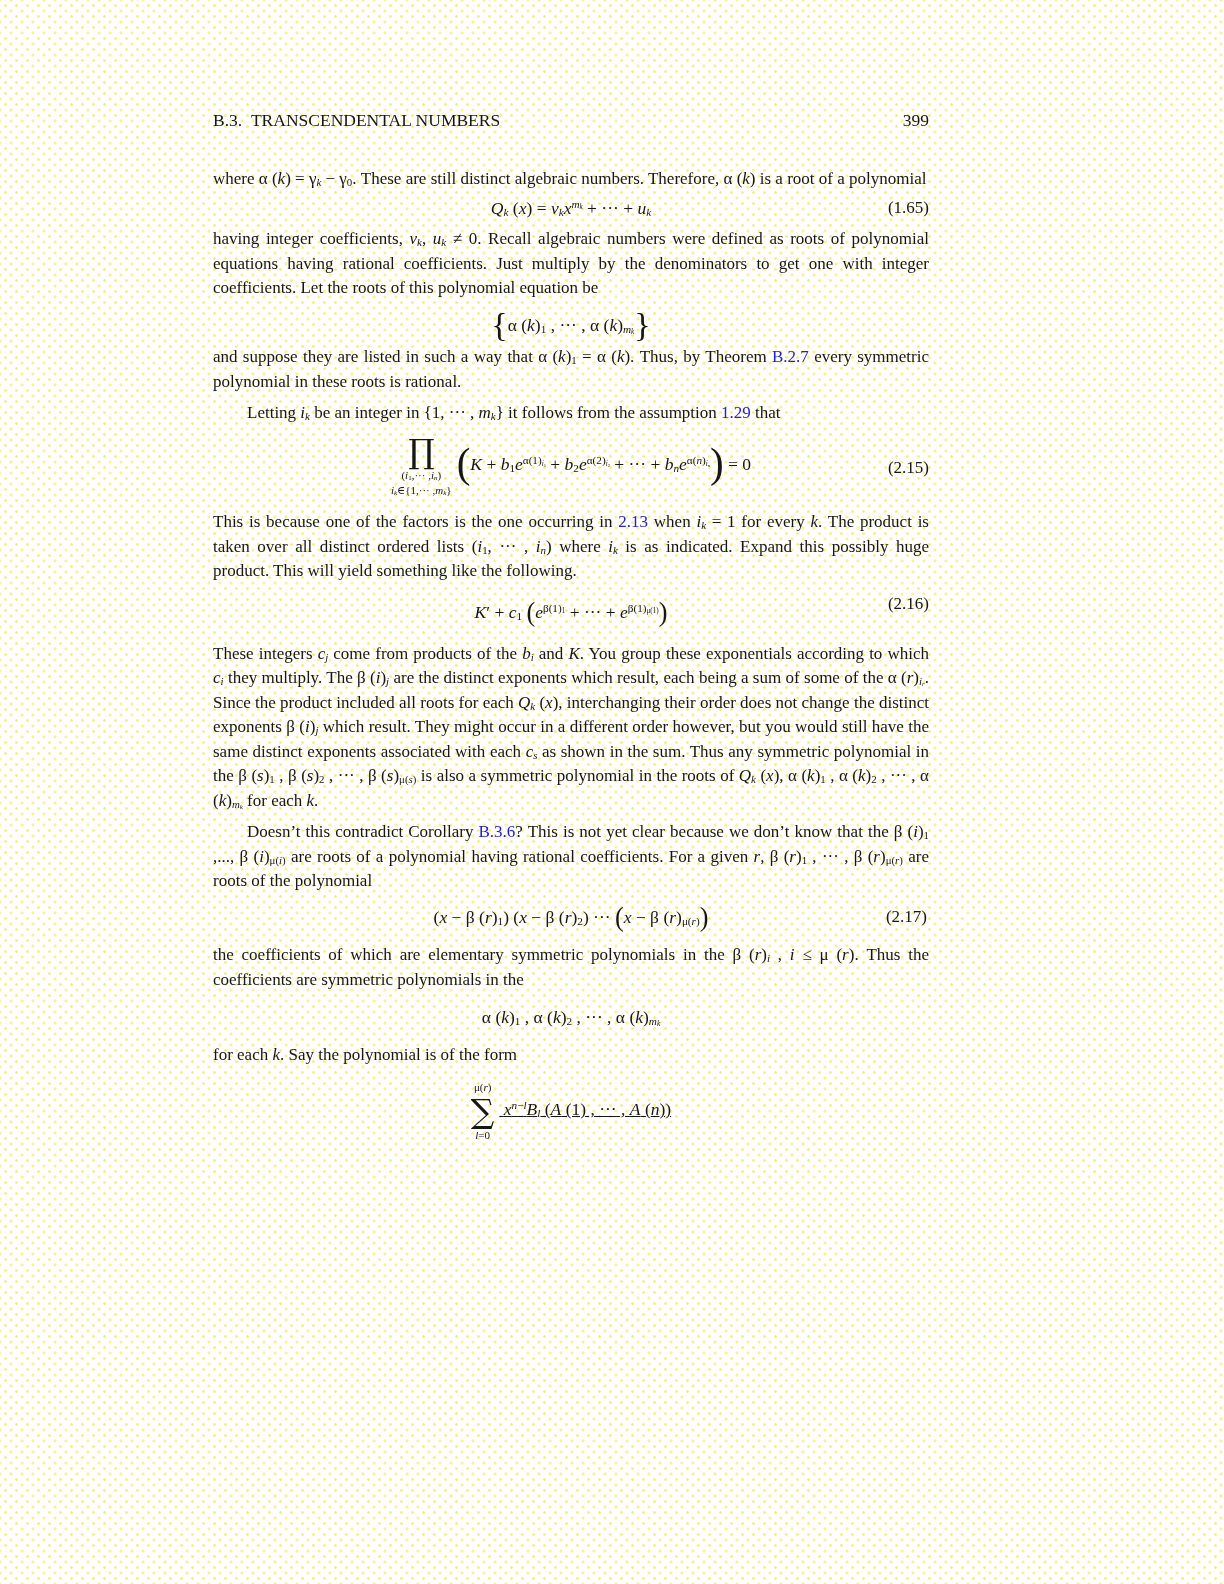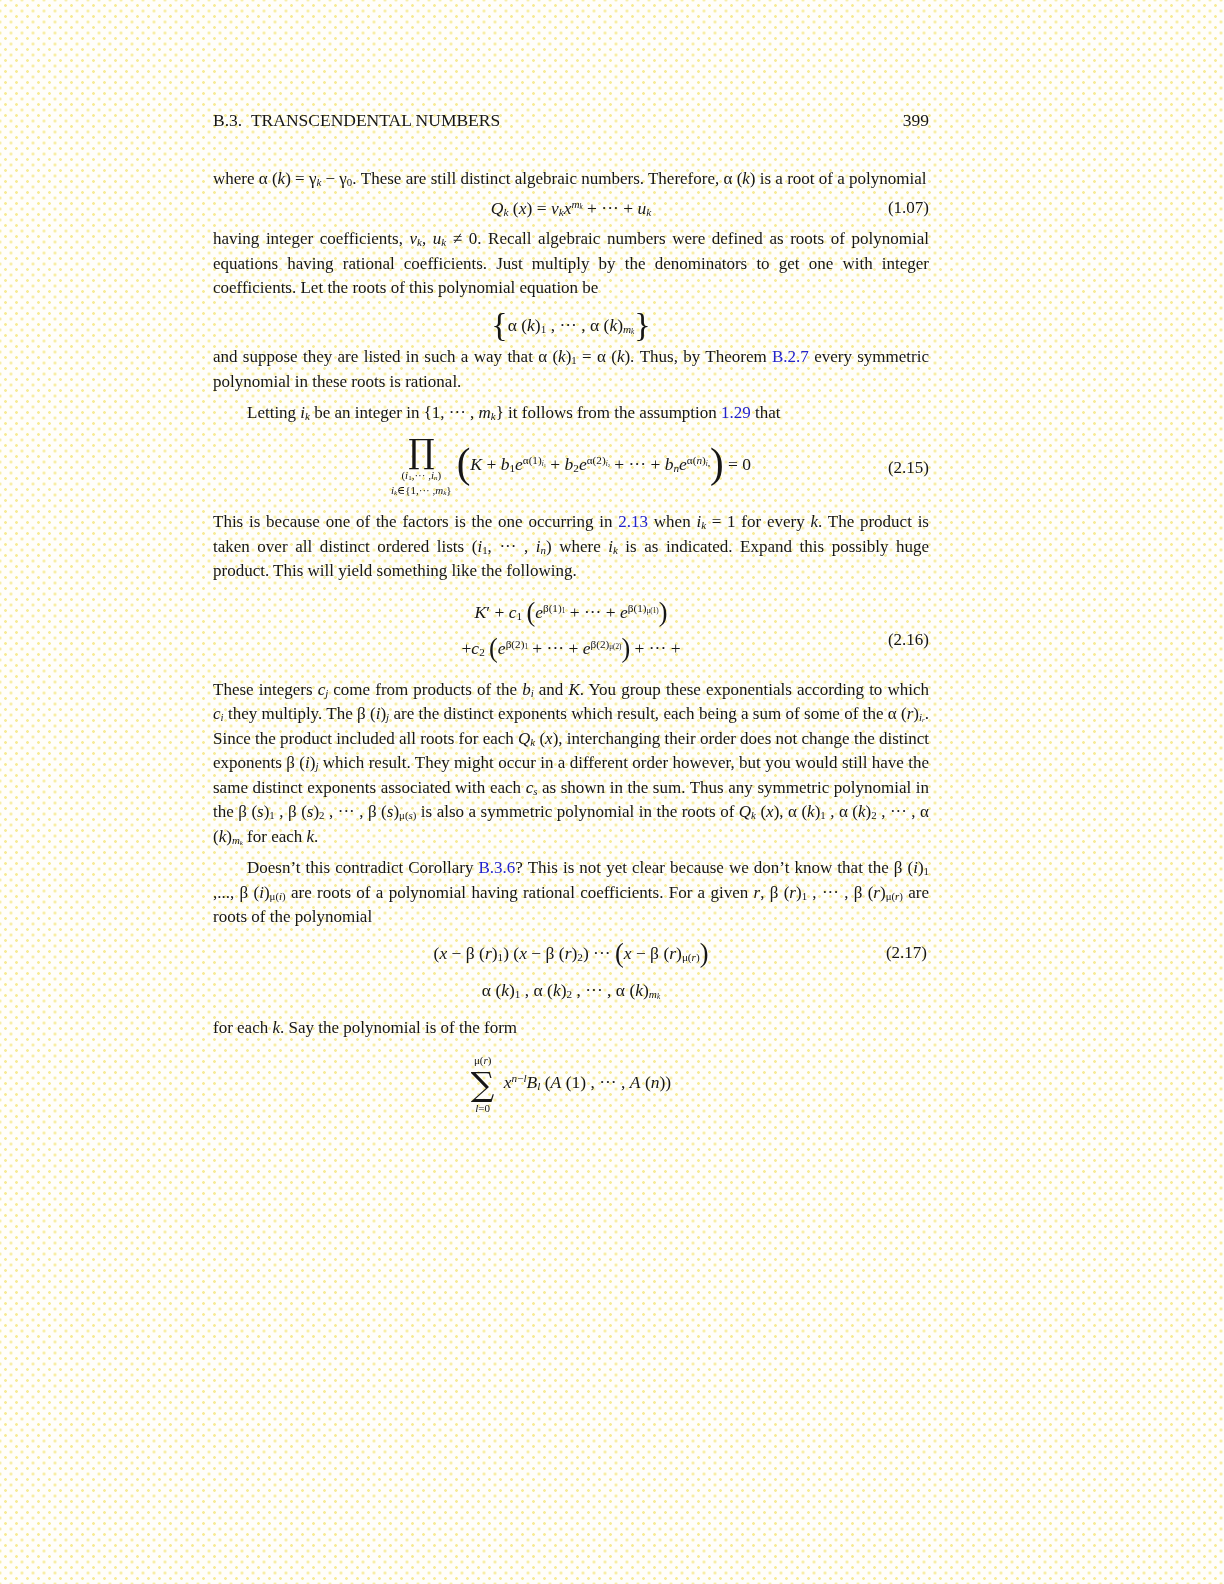--- a/index.html
+++ b/index.html
@@ -23,21 +23,21 @@
   .para { font-size:17px; line-height:24.5px; text-align:justify;margin-top:7px; }
   .indent { text-indent:34px; }
   .disp { position:relative; text-align:center; font-size:17.5px; line-height:1.35; }
   .d214 { margin:5px 0 6px; }
   .dbrace { margin:13px 0 8px; }
   .d215 { margin:9px 0 13px; }
   .d216 { margin:14px 0 16px; }
   .d216 .ln { margin:8px 0; line-height:1.6; }
   .d217 { margin:12px 2px 14px; }
   .dalpha { margin:14px 0 13px; }
-  .dsum { margin:13px 0 16px; }
+  .dsum { margin:13px 0 16px;text-decoration:underline; }
   .eqnum { position:absolute; right:0; top:50%; transform:translateY(-50%); font-size:17px; }
   .d215 .eqnum { top:22px; transform:none; }
   .d216 .eqnum { top:auto; bottom:10px; transform:none; }
   sub, sup { line-height:0; }
   sup { font-size:64%; vertical-align:0.5em; }
   sub { font-size:64%; vertical-align:-0.2em; }
   .b1 { font-size:150%; line-height:0; vertical-align:-0.1em; }
   .b2 { font-size:195%; line-height:0; vertical-align:-0.16em; }
   .b3 { font-size:235%; line-height:0; vertical-align:-0.18em; }
   .limop { display:inline-flex; flex-direction:column; align-items:center;
@@ -54,21 +54,21 @@
 
     <div class="pageheader">
       <span>B.3. TRANSCENDENTAL NUMBERS</span>
       <span>399</span>
     </div>
 
     <div class="para">where α (<i>k</i>) = γ<sub><i>k</i></sub> − γ<sub>0</sub>. These are still distinct algebraic numbers. Therefore, α (<i>k</i>) is a root of a polynomial</div>
 
     <div class="disp d214">
       <span><i>Q</i><sub><i>k</i></sub> (<i>x</i>) = <i>v</i><sub><i>k</i></sub><i>x</i><sup><i>m</i><sub><i>k</i></sub></sup> + ··· + <i>u</i><sub><i>k</i></sub></span>
-      <span class="eqnum">(1.07)</span>
+      <span class="eqnum">(1.65)</span>
     </div>
 
     <div class="para">having integer coefficients, <i>v</i><sub><i>k</i></sub>, <i>u</i><sub><i>k</i></sub> ≠ 0.  Recall algebraic numbers were defined as roots of polynomial equations having rational coefficients. Just multiply by the denominators to get one with integer coefficients. Let the roots of this polynomial equation be</div>
 
     <div class="disp dbrace">
       <span><span class="b2">{</span>α (<i>k</i>)<sub>1</sub> , ··· , α (<i>k</i>)<sub><i>m</i><sub><i>k</i></sub></sub><span class="b2">}</span></span>
     </div>
 
     <div class="para">and suppose they are listed in such a way that α (<i>k</i>)<sub>1</sub> = α (<i>k</i>).  Thus, by Theorem <a class="link">B.2.7</a> every symmetric polynomial in these roots is rational.</div>
 
@@ -80,33 +80,33 @@
             <span class="lim">(<i>i</i><sub>1</sub>,··· ,<i>i</i><sub><i>n</i></sub>)</span>
             <span class="lim"><i>i</i><sub><i>k</i></sub>∈{1,··· ,<i>m</i><sub><i>k</i></sub>}</span>
           </span><span class="b3">(</span><i>K</i> + <i>b</i><sub>1</sub><i>e</i><sup>α(1)<sub><i>i</i><sub>1</sub></sub></sup> + <i>b</i><sub>2</sub><i>e</i><sup>α(2)<sub><i>i</i><sub>2</sub></sub></sup> + ··· + <i>b</i><sub><i>n</i></sub><i>e</i><sup>α(<i>n</i>)<sub><i>i</i><sub><i>n</i></sub></sub></sup><span class="b3">)</span> = 0</span>
       <span class="eqnum">(2.15)</span>
     </div>
 
     <div class="para">This is because one of the factors is the one occurring in <a class="link">2.13</a> when <i>i</i><sub><i>k</i></sub> = 1 for every <i>k</i>. The product is taken over all distinct ordered lists (<i>i</i><sub>1</sub>, ··· , <i>i</i><sub><i>n</i></sub>) where <i>i</i><sub><i>k</i></sub> is as indicated.  Expand this possibly huge product. This will yield something like the following.</div>
 
     <div class="disp d216">
       <div class="ln"><i>K</i>′ + <i>c</i><sub>1</sub> <span class="b1">(</span><i>e</i><sup>β(1)<sub>1</sub></sup> + ··· + <i>e</i><sup>β(1)<sub>μ(1)</sub></sup><span class="b1">)</span></div>
-      <div class="ln">+<i>c</i><sub>2</sub> <span class="b1">(</span><i>e</i><sup>β(2)<sub>1</sub></sup> + ··· + <i>e</i><sup>β(2)<sub>μ(2)</sub></sup><span class="b1">)</span> + ··· +</div>
       <span class="eqnum">(2.16)</span>
     </div>
 
     <div class="para">These integers <i>c</i><sub><i>j</i></sub> come from products of the <i>b</i><sub><i>i</i></sub> and <i>K</i>. You group these exponentials according to which <i>c</i><sub><i>i</i></sub> they multiply. The β (<i>i</i>)<sub><i>j</i></sub> are the distinct exponents which result, each being a sum of some of the α (<i>r</i>)<sub><i>i</i><sub><i>r</i></sub></sub>.  Since the product included all roots for each <i>Q</i><sub><i>k</i></sub> (<i>x</i>), interchanging their order does not change the distinct exponents β (<i>i</i>)<sub><i>j</i></sub> which result. They might occur in a different order however, but you would still have the same distinct exponents associated with each <i>c</i><sub><i>s</i></sub> as shown in the sum.  Thus any symmetric polynomial in the β (<i>s</i>)<sub>1</sub> , β (<i>s</i>)<sub>2</sub> , ··· , β (<i>s</i>)<sub>μ(<i>s</i>)</sub> is also a symmetric polynomial in the roots of <i>Q</i><sub><i>k</i></sub> (<i>x</i>), α (<i>k</i>)<sub>1</sub> , α (<i>k</i>)<sub>2</sub> , ··· , α (<i>k</i>)<sub><i>m</i><sub><i>k</i></sub></sub> for each <i>k</i>.</div>
 
     <div class="para indent">Doesn’t this contradict Corollary <a class="link">B.3.6</a>?  This is not yet clear because we don’t know that the β (<i>i</i>)<sub>1</sub> ,..., β (<i>i</i>)<sub>μ(<i>i</i>)</sub> are roots of a polynomial having rational coefficients.  For a given <i>r</i>, β (<i>r</i>)<sub>1</sub> , ··· , β (<i>r</i>)<sub>μ(<i>r</i>)</sub> are roots of the polynomial</div>
 
     <div class="disp d217">
       <span>(<i>x</i> − β (<i>r</i>)<sub>1</sub>) (<i>x</i> − β (<i>r</i>)<sub>2</sub>) ··· <span class="b1">(</span><i>x</i> − β (<i>r</i>)<sub>μ(<i>r</i>)</sub><span class="b1">)</span></span>
       <span class="eqnum">(2.17)</span>
     </div>
 
+    <div class="para">the coefficients of which are elementary symmetric polynomials in the β (<i>r</i>)<sub><i>i</i></sub> , <i>i</i> ≤ μ (<i>r</i>). Thus the coefficients are symmetric polynomials in the</div>
 
     <div class="disp dalpha">
       <span>α (<i>k</i>)<sub>1</sub> , α (<i>k</i>)<sub>2</sub> , ··· , α (<i>k</i>)<sub><i>m</i><sub><i>k</i></sub></sub></span>
     </div>
 
     <div class="para">for each <i>k</i>. Say the polynomial is of the form</div>
 
     <div class="disp dsum">
       <span><span class="limop">
             <span class="lim">μ(<i>r</i>)</span>

